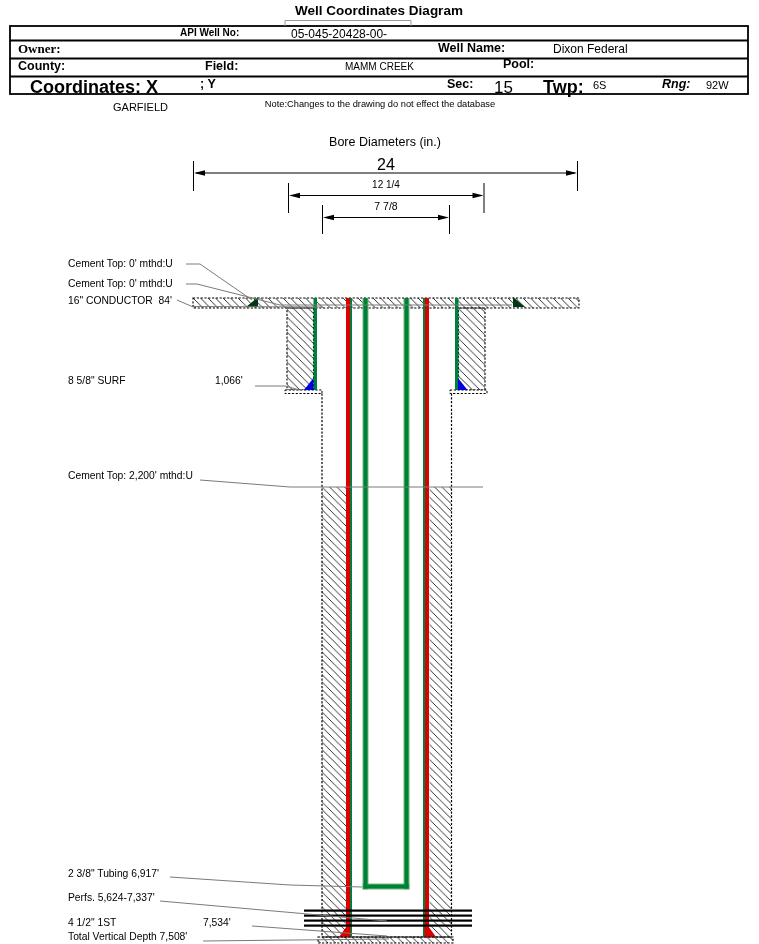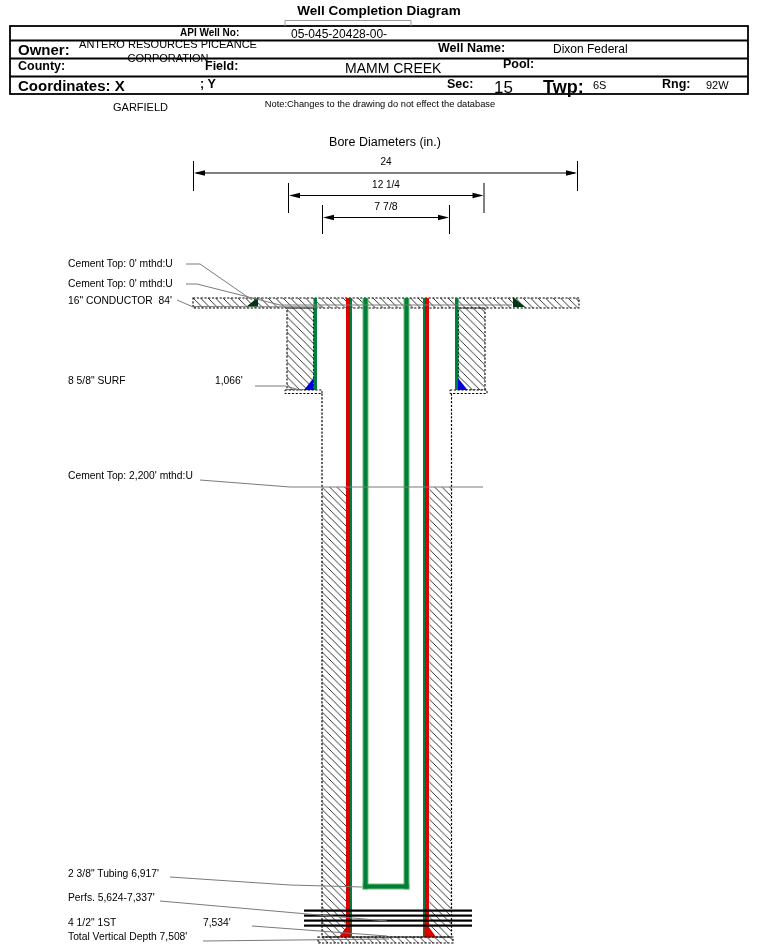--- a/index.html
+++ b/index.html
@@ -20,51 +20,50 @@
   .dim{stroke:#000;stroke-width:1.1;fill:none;}
   .tick{stroke:#000;stroke-width:1;fill:none;}
   .arrow{fill:#000;stroke:none;}
   .tline{stroke:#000;stroke-width:1.8;fill:none;}
 </style>
 </head>
 <body>
 
 <div id="page">
 
-  <div class="lbl b ctr" style="left:379px;top:4px;font-size:13.5px;">Well Completion Diagram</div>
+  <div class="lbl b ctr" style="left:379px;top:4px;font-size:13.5px;">Well Coordinates Diagram</div>
 
   <div class="lbl b" style="left:180px;top:27px;font-size:10px;">API Well No:</div>
   <div class="lbl" style="left:291px;top:28px;font-size:12px;">05-045-20428-00-</div>
 
-  <div class="lbl b" style="left:18px;top:42px;font-size:15px;">Owner:</div>
-  <div class="lbl ctr" style="left:168px;top:37px;font-size:11px;line-height:14px;"><span>ANTERO RESOURCES PICEANCE</span><br><span>CORPORATION</span></div>
+  <div class="lbl b" style="left:18px;top:42px;font-size:13px;font-family:Liberation Serif, serif;">Owner:</div>
 
   <div class="lbl b" style="left:438px;top:42px;font-size:12.5px;">Well Name:</div>
   <div class="lbl" style="left:553px;top:43px;font-size:12px;">Dixon Federal</div>
 
   <div class="lbl b" style="left:18px;top:60px;font-size:12.5px;text-align:right;">County:</div>
   <div class="lbl" style="left:113px;top:61px;font-size:11px;margin-top:40px;">GARFIELD</div>
   <div class="lbl b" style="left:205px;top:60px;font-size:12.5px;">Field:</div>
-  <div class="lbl" style="left:345px;top:61px;font-size:14px;">MAMM CREEK</div>
+  <div class="lbl" style="left:345px;top:61px;font-size:10px;">MAMM CREEK</div>
   <div class="lbl b" style="left:503px;top:58px;font-size:12.5px;">Pool:</div>
   <div class="lbl" style="left:560px;top:60px;font-size:11px;"></div>
 
-  <div class="lbl b" style="left:18px;top:78px;font-size:15px;">Coordinates: X</div>
+  <div class="lbl b" style="left:30px;top:78px;font-size:18px;">Coordinates: X</div>
   <div class="lbl b" style="left:200px;top:78px;font-size:12.5px;">; Y</div>
   <div class="lbl b" style="left:447px;top:78px;font-size:12.5px;">Sec:</div>
   <div class="lbl" style="left:494px;top:79px;font-size:17px;">15</div>
   <div class="lbl b" style="left:543px;top:78px;font-size:18px;">Twp:</div>
   <div class="lbl" style="left:593px;top:79px;font-size:11px;">6S</div>
-  <div class="lbl b" style="left:662px;top:78px;font-size:12.5px;">Rng:</div>
+  <div class="lbl b" style="left:662px;top:78px;font-size:12.5px;font-style:italic;">Rng:</div>
   <div class="lbl" style="left:706px;top:79px;font-size:11px;">92W</div>
 
   <div class="lbl ctr" style="left:380px;top:99px;font-size:9.3px;">Note:Changes to the drawing do not effect the database</div>
 
   <div class="lbl ctr" style="left:385px;top:136px;font-size:12.5px;">Bore Diameters (in.)</div>
-  <div class="lbl ctr" style="left:386px;top:156px;font-size:10px;">24</div>
+  <div class="lbl ctr" style="left:386px;top:156px;font-size:16px;">24</div>
   <div class="lbl ctr" style="left:386px;top:179px;font-size:10px;">12 1/4</div>
   <div class="lbl ctr" style="left:386px;top:201px;font-size:10.5px;">7 7/8</div>
 
   <div class="lbl" style="left:68px;top:258px;font-size:10.3px;">Cement Top: 0' mthd:U</div>
   <div class="lbl" style="left:68px;top:278px;font-size:10.3px;">Cement Top: 0' mthd:U</div>
   <div class="lbl" style="left:68px;top:295px;font-size:10.3px;">16" CONDUCTOR  84'</div>
   <div class="lbl" style="left:68px;top:375px;font-size:10.3px;">8 5/8" SURF</div>
   <div class="lbl" style="left:215px;top:375px;font-size:10.3px;">1,066'</div>
   <div class="lbl" style="left:68px;top:470px;font-size:10.3px;">Cement Top: 2,200' mthd:U</div>
   <div class="lbl" style="left:68px;top:868px;font-size:10.3px;">2 3/8" Tubing 6,917'</div>

